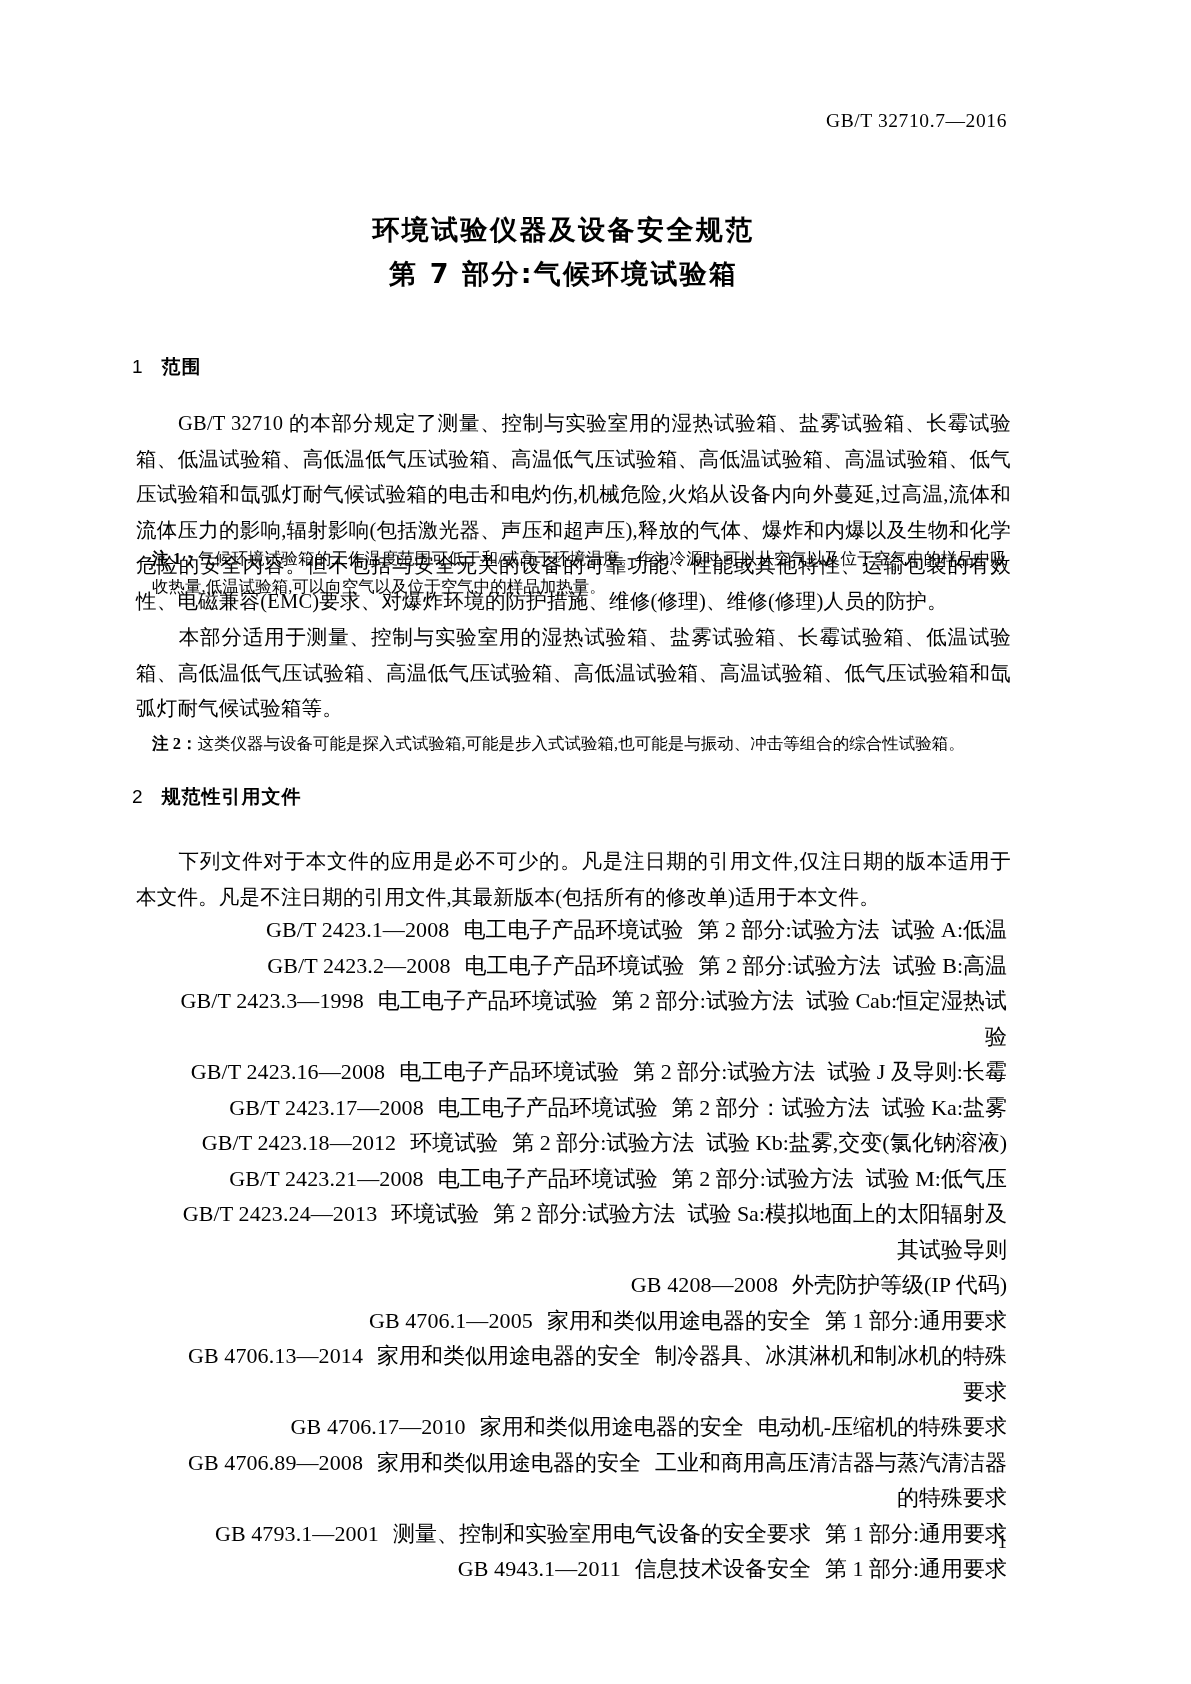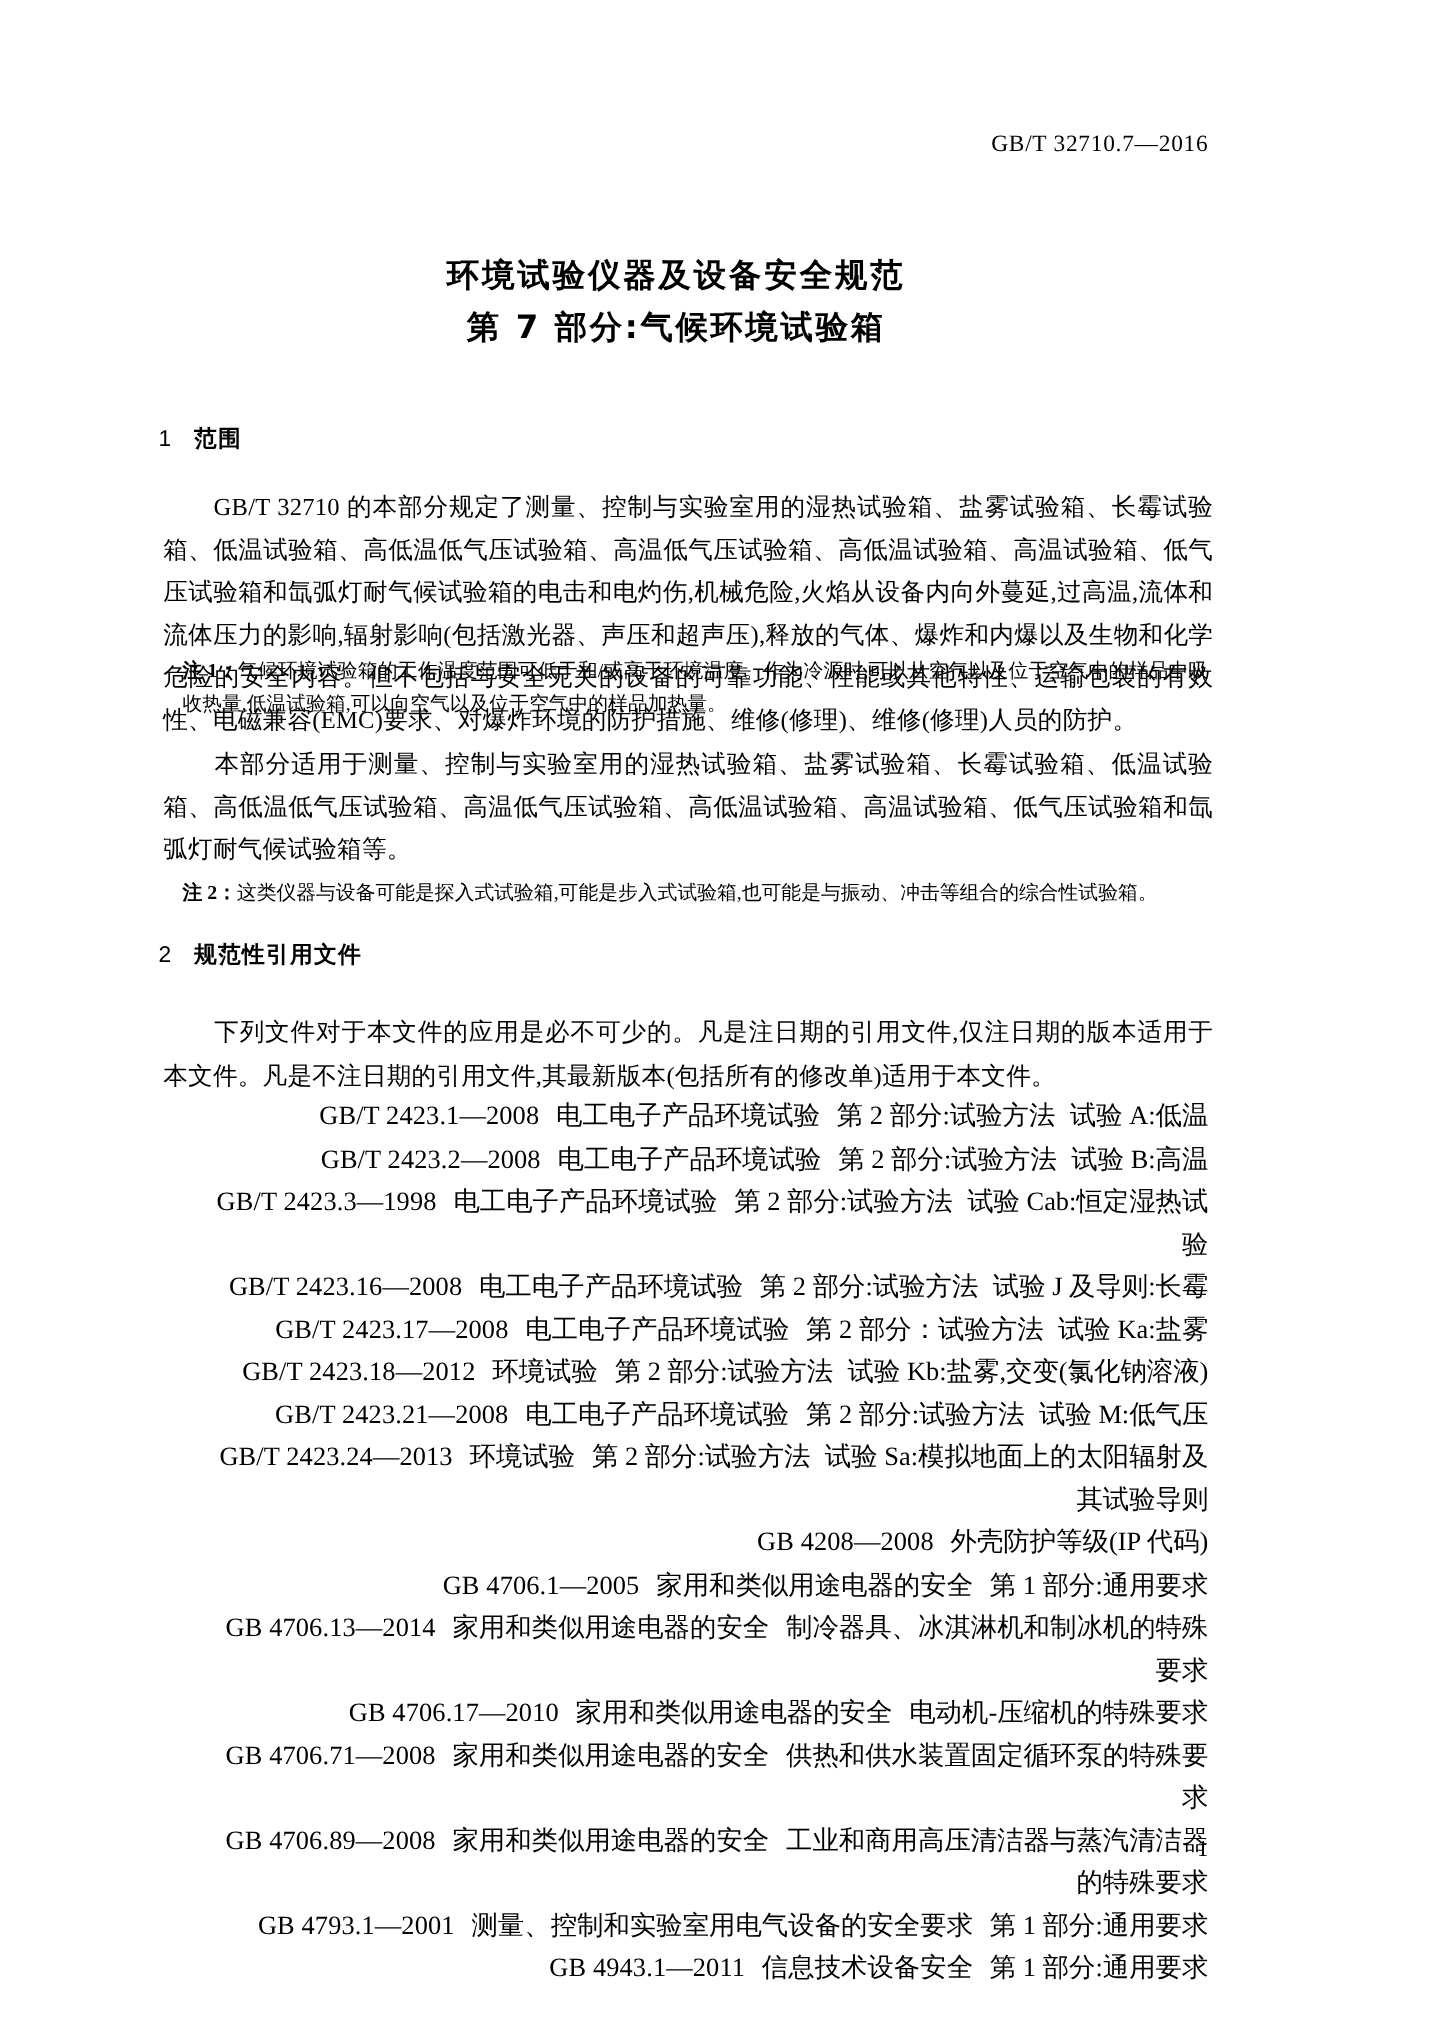--- a/index.html
+++ b/index.html
@@ -172,21 +172,20 @@
       <li><span class="code">GB/T 2423.3—1998</span><span class="gap"></span><span>电工电子产品环境试验</span><span class="gap"></span><span>第 2 部分:试验方法</span><span class="gap2"></span><span>试验 Cab:恒定湿热试验</span></li>
       <li><span class="code">GB/T 2423.16—2008</span><span class="gap"></span><span>电工电子产品环境试验</span><span class="gap"></span><span>第 2 部分:试验方法</span><span class="gap2"></span><span>试验 J 及导则:长霉</span></li>
       <li><span class="code">GB/T 2423.17—2008</span><span class="gap"></span><span>电工电子产品环境试验</span><span class="gap"></span><span>第 2 部分：试验方法</span><span class="gap2"></span><span>试验 Ka:盐雾</span></li>
       <li><span class="code">GB/T 2423.18—2012</span><span class="gap"></span><span>环境试验</span><span class="gap"></span><span>第 2 部分:试验方法</span><span class="gap2"></span><span>试验 Kb:盐雾,交变(氯化钠溶液)</span></li>
       <li><span class="code">GB/T 2423.21—2008</span><span class="gap"></span><span>电工电子产品环境试验</span><span class="gap"></span><span>第 2 部分:试验方法</span><span class="gap2"></span><span>试验 M:低气压</span></li>
       <li><span class="code">GB/T 2423.24—2013</span><span class="gap"></span><span>环境试验</span><span class="gap"></span><span>第 2 部分:试验方法</span><span class="gap2"></span><span>试验 Sa:模拟地面上的太阳辐射及其试验导则</span></li>
       <li><span class="code">GB 4208—2008</span><span class="gap"></span><span>外壳防护等级(IP 代码)</span></li>
       <li><span class="code">GB 4706.1—2005</span><span class="gap"></span><span>家用和类似用途电器的安全</span><span class="gap"></span><span>第 1 部分:通用要求</span></li>
       <li><span class="code">GB 4706.13—2014</span><span class="gap"></span><span>家用和类似用途电器的安全</span><span class="gap"></span><span>制冷器具、冰淇淋机和制冰机的特殊要求</span></li>
       <li><span class="code">GB 4706.17—2010</span><span class="gap"></span><span>家用和类似用途电器的安全</span><span class="gap"></span><span>电动机-压缩机的特殊要求</span></li>
-      <li><span class="code">GB 4706.71—2008</span><span class="gap"></span><span>家用和类似用途电器的安全</span><span class="gap"></span><span>供热和供水装置固定循环泵的特殊要求</span></li>
       <li><span class="code">GB 4706.89—2008</span><span class="gap"></span><span>家用和类似用途电器的安全</span><span class="gap"></span><span>工业和商用高压清洁器与蒸汽清洁器的特殊要求</span></li>
       <li><span class="code">GB 4793.1—2001</span><span class="gap"></span><span>测量、控制和实验室用电气设备的安全要求</span><span class="gap"></span><span>第 1 部分:通用要求</span></li>
       <li><span class="code">GB 4943.1—2011</span><span class="gap"></span><span>信息技术设备安全</span><span class="gap"></span><span>第 1 部分:通用要求</span></li>
     </ul>
 
   </div>
 
   <div class="pagenum">
     <span>1</span>
   </div>

